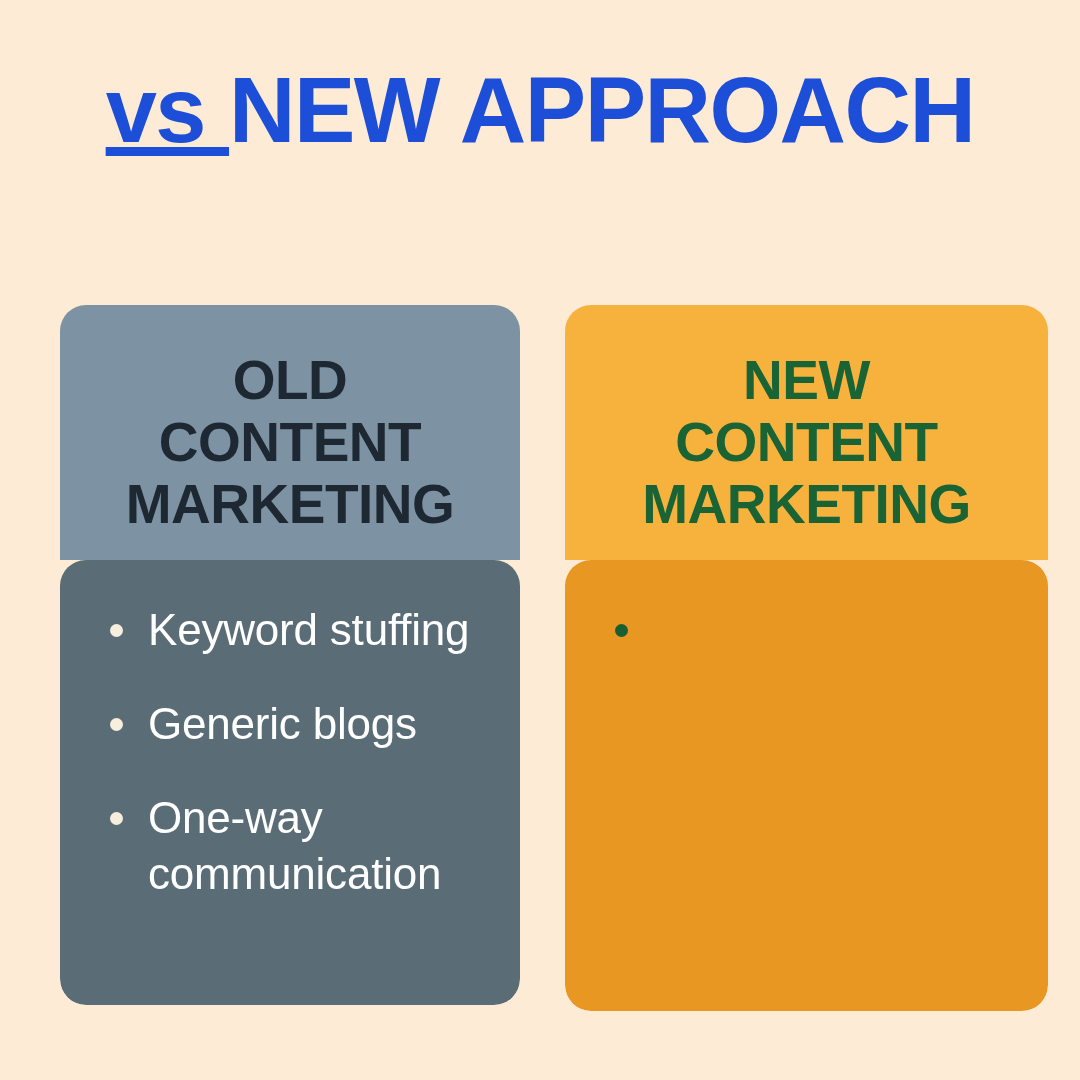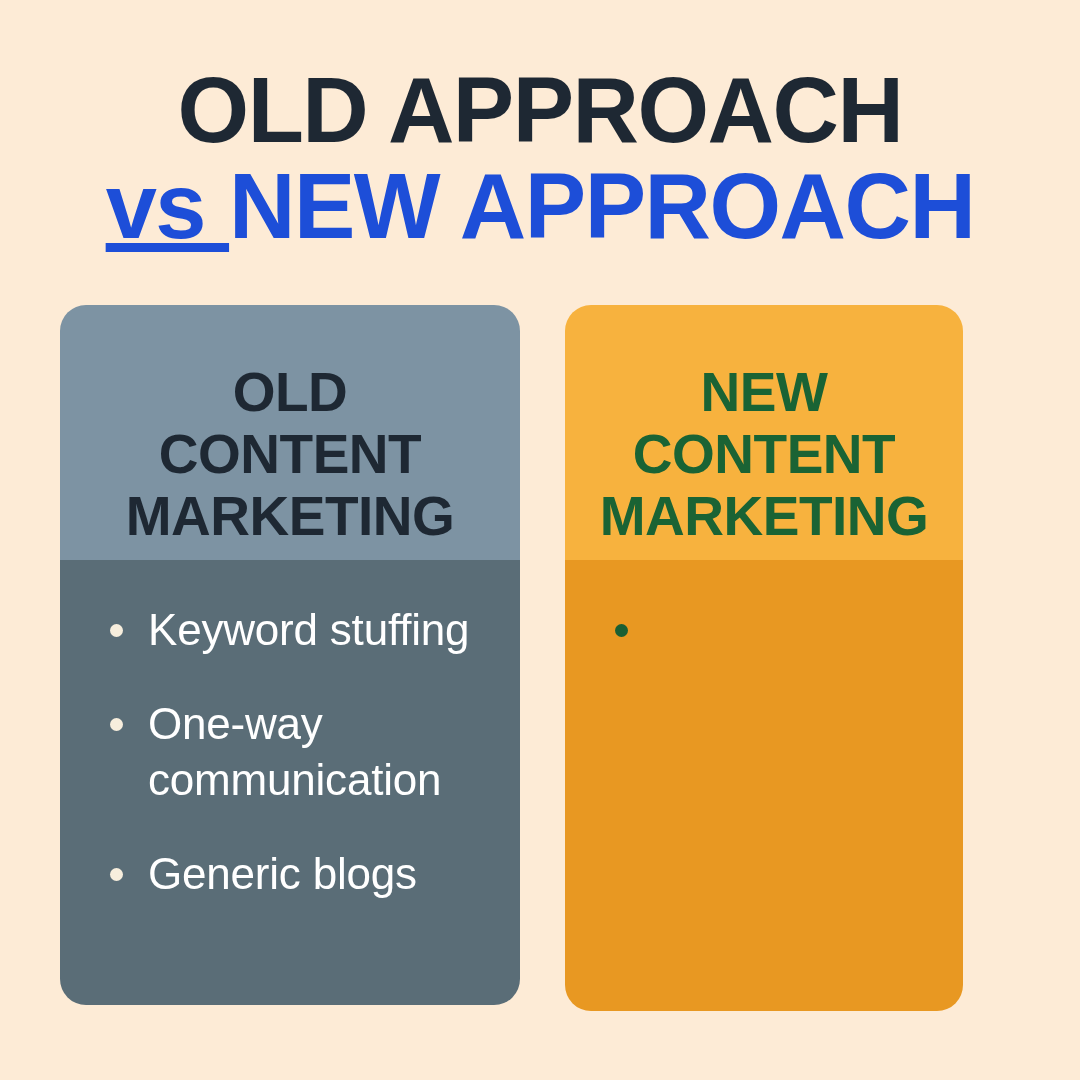--- a/index.html
+++ b/index.html
@@ -58,21 +58,21 @@
     display: flex;
     flex-direction: column;
   }
   .card-old {
     left: 60px;
     width: 460px;
     height: 700px;
   }
   .card-new {
     left: 565px;
-    width: 398px;
+    width: 483px;
     height: 706px;
   }
 
   .card-header {
     flex: 0 0 auto;
     padding: 44px 18px 30px 18px;
     text-align: center;
     box-sizing: border-box;
   }
   .card-old .card-header {
@@ -82,30 +82,31 @@
   .card-new .card-header {
     background: #F7B23E;
     height: 255px;
   }
 
   .card-title {
     font-weight: 800;
     font-size: 55px;
     line-height: 62px;
     letter-spacing: -0.5px;
-    margin: 12px;
+    margin: 0;
   }
   .card-old .card-title { color: #1E2833; }
   .card-new .card-title { color: #1A6334; }
   .card-title span { display: block; }
 
   .card-body {
     flex: 1 1 auto;
     box-sizing: border-box;
     padding: 42px 26px 20px 42px;
+    border-radius: 26px;
   }
   .card-old .card-body { background: #5A6D77; }
   .card-new .card-body { background: #E89822; }
 
   .bullet-list {
     list-style: none;
     margin: 0;
     padding: 0;
   }
   .bullet-item {
@@ -131,21 +132,20 @@
   }
   .card-old .bullet-dot { background: #F7EEDD; }
   .card-new .bullet-dot { background: #1A5F33; }
 </style>
 </head>
 <body>
 
 <div class="canvas">
 
   <div class="title-block">
-    <span class="title-line title-line-1">OLD APPROACH</span>
     <span class="title-line"><span class="t-vs">vs </span><span class="t-new">NEW APPROACH</span></span>
   </div>
 
   <div class="cards">
 
     <div class="card card-old">
       <div class="card-header">
         <h2 class="card-title">
           <span>OLD</span>
           <span>CONTENT</span>
@@ -153,25 +153,25 @@
         </h2>
       </div>
       <div class="card-body">
         <ul class="bullet-list">
           <li class="bullet-item">
             <span class="bullet-dot"></span>
             <span>Keyword stuffing</span>
           </li>
           <li class="bullet-item">
             <span class="bullet-dot"></span>
-            <span>One-way communication</span>
+            <span>Generic blogs</span>
           </li>
           <li class="bullet-item">
             <span class="bullet-dot"></span>
-            <span>Generic blogs</span>
+            <span>One-way communication</span>
           </li>
         </ul>
       </div>
     </div>
 
     <div class="card card-new">
       <div class="card-header">
         <h2 class="card-title">
           <span>NEW</span>
           <span>CONTENT</span>

